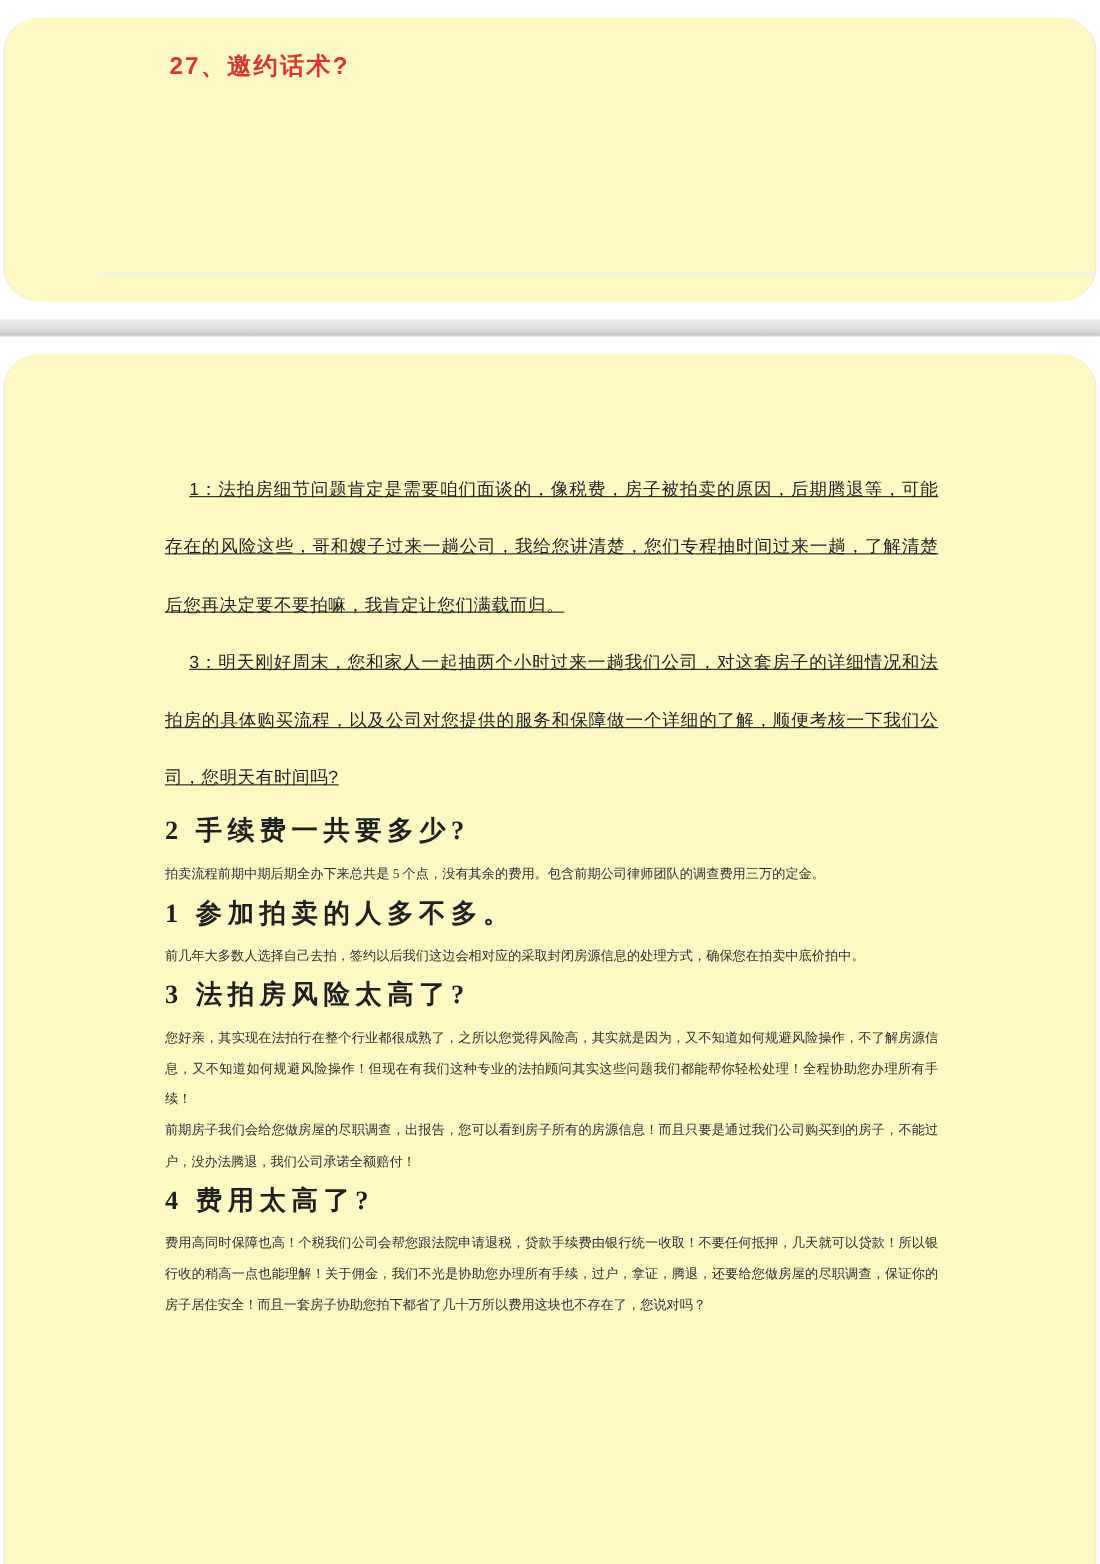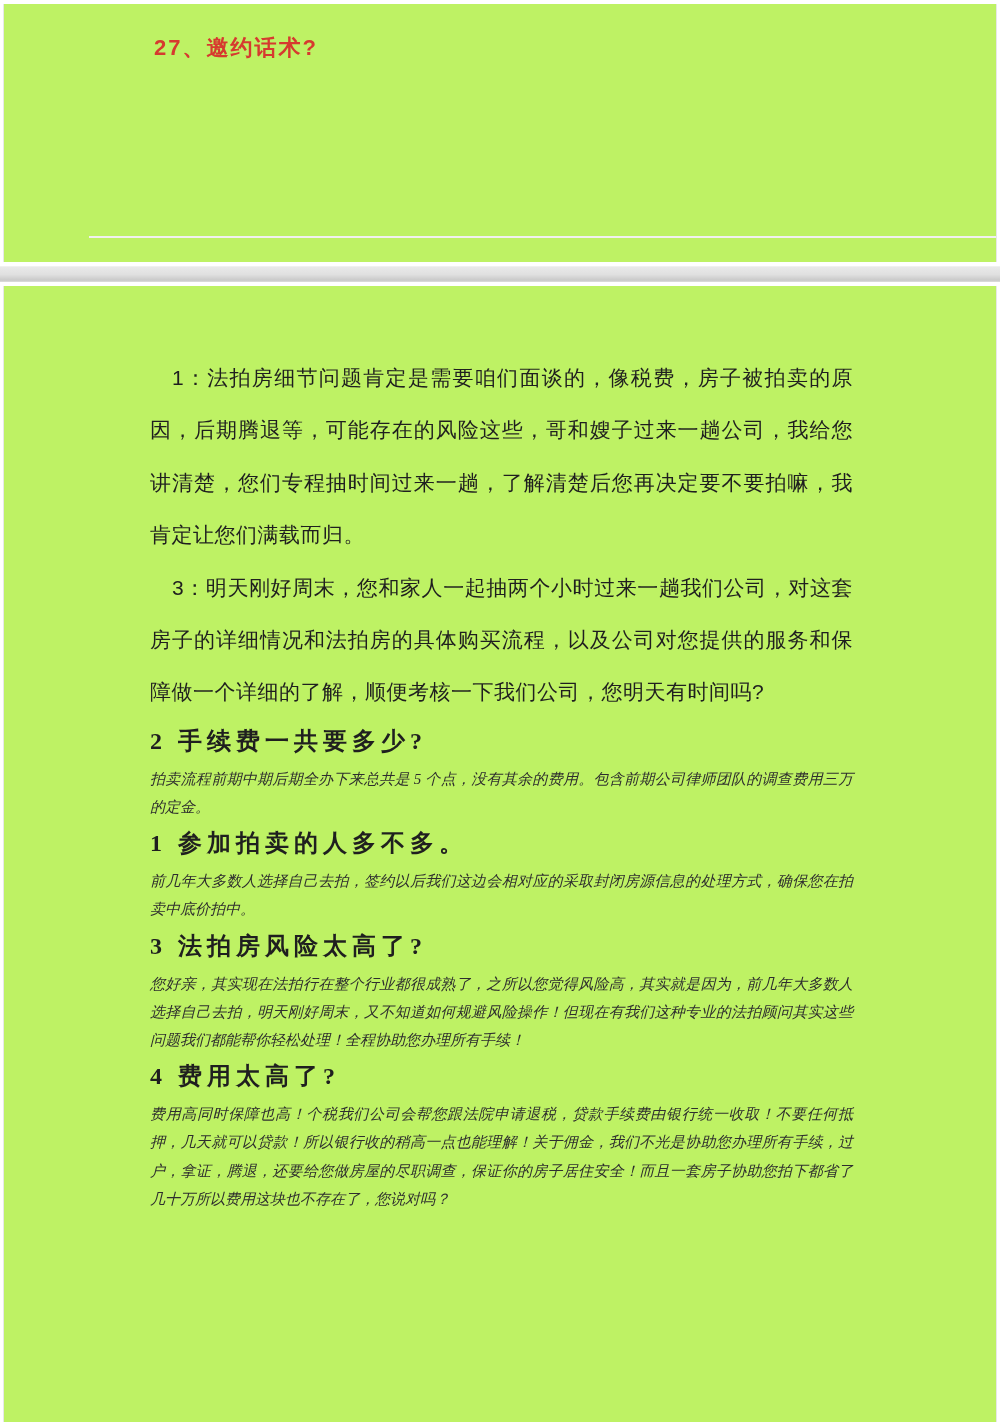--- a/index.html
+++ b/index.html
@@ -10,26 +10,27 @@
     --band-gray: #e0e0e0;
   }
   html, body { margin: 0; padding: 0; }
   body {
     width: 1000px; height: 1422px;
     background: #ffffff;
     overflow: hidden;
     font-family: "Liberation Sans", sans-serif;
   }
   .page {
-    background: #bef264;
-    margin: 4px 3px;
+    background: #fef9c3;
+    margin: 16px 3px;
     border-left: 1px solid var(--page-border);
     border-right: 1px solid var(--page-border);
     position: relative;
     box-sizing: border-box;
+    border-radius: 32px;
   }
   .page-1 { height: 258px; }
   .doc-title {
     margin: 0;
     padding: 31px 0 0 150px;
     font-size: 22px;
     line-height: 26px;
     font-weight: bold;
     letter-spacing: 2px;
     color: var(--title-red);
@@ -44,45 +45,45 @@
     height: 15px;
     background: linear-gradient(180deg, #e9e9e9 0%, var(--band-gray) 50%, #c9c9c9 88%, #dedede 100%);
     border-top: 1px solid #f0f0f0;
   }
   .page-2 {
     height: 1149px;
     padding: 0 143px 0 146px;
     overflow: hidden;
   }
   .intro {
-    padding-top: 66px;
-    font-size: 21px;
+    padding-top: 98px;
+    font-size: 16px;
     line-height: 52.4px;
     text-align: justify;
     color: var(--text-color);
     letter-spacing: 0.5px;
+    text-decoration: underline;
   }
   .intro p { margin: 0; text-indent: 22px; }
   .qa-heading {
     font-family: "Liberation Serif", serif;
     font-size: 24px;
     line-height: 31px;
     font-weight: bold;
     letter-spacing: 5px;
     margin: 7px 0 8px;
     color: var(--text-color);
   }
   .qa-body p {
     font-family: "Liberation Serif", serif;
-    font-size: 15px;
+    font-size: 12px;
     line-height: 28.2px;
     margin: 0;
     text-align: justify;
     color: var(--body-text);
-    font-style: italic;
   }
 </style>
 </head>
 <body>
 
 <div>
 
   <section class="page page-1">
     <h1 class="doc-title">27、邀约话术?</h1>
     <div class="faint-rule"></div>
@@ -107,21 +108,22 @@
     <div class="qa-section">
       <h2 class="qa-heading">1 参加拍卖的人多不多。</h2>
       <div class="qa-body">
         <p>前几年大多数人选择自己去拍，签约以后我们这边会相对应的采取封闭房源信息的处理方式，确保您在拍卖中底价拍中。</p>
       </div>
     </div>
 
     <div class="qa-section">
       <h2 class="qa-heading">3 法拍房风险太高了?</h2>
       <div class="qa-body">
-        <p>您好亲，其实现在法拍行在整个行业都很成熟了，之所以您觉得风险高，其实就是因为，前几年大多数人选择自己去拍，明天刚好周末，又不知道如何规避风险操作！但现在有我们这种专业的法拍顾问其实这些问题我们都能帮你轻松处理！全程协助您办理所有手续！</p>
+        <p>您好亲，其实现在法拍行在整个行业都很成熟了，之所以您觉得风险高，其实就是因为，又不知道如何规避风险操作，不了解房源信息，又不知道如何规避风险操作！但现在有我们这种专业的法拍顾问其实这些问题我们都能帮你轻松处理！全程协助您办理所有手续！</p>
+        <p>前期房子我们会给您做房屋的尽职调查，出报告，您可以看到房子所有的房源信息！而且只要是通过我们公司购买到的房子，不能过户，没办法腾退，我们公司承诺全额赔付！</p>
       </div>
     </div>
 
     <div class="qa-section">
       <h2 class="qa-heading">4 费用太高了?</h2>
       <div class="qa-body">
         <p>费用高同时保障也高！个税我们公司会帮您跟法院申请退税，贷款手续费由银行统一收取！不要任何抵押，几天就可以贷款！所以银行收的稍高一点也能理解！关于佣金，我们不光是协助您办理所有手续，过户，拿证，腾退，还要给您做房屋的尽职调查，保证你的房子居住安全！而且一套房子协助您拍下都省了几十万所以费用这块也不存在了，您说对吗？</p>
       </div>
     </div>
 

